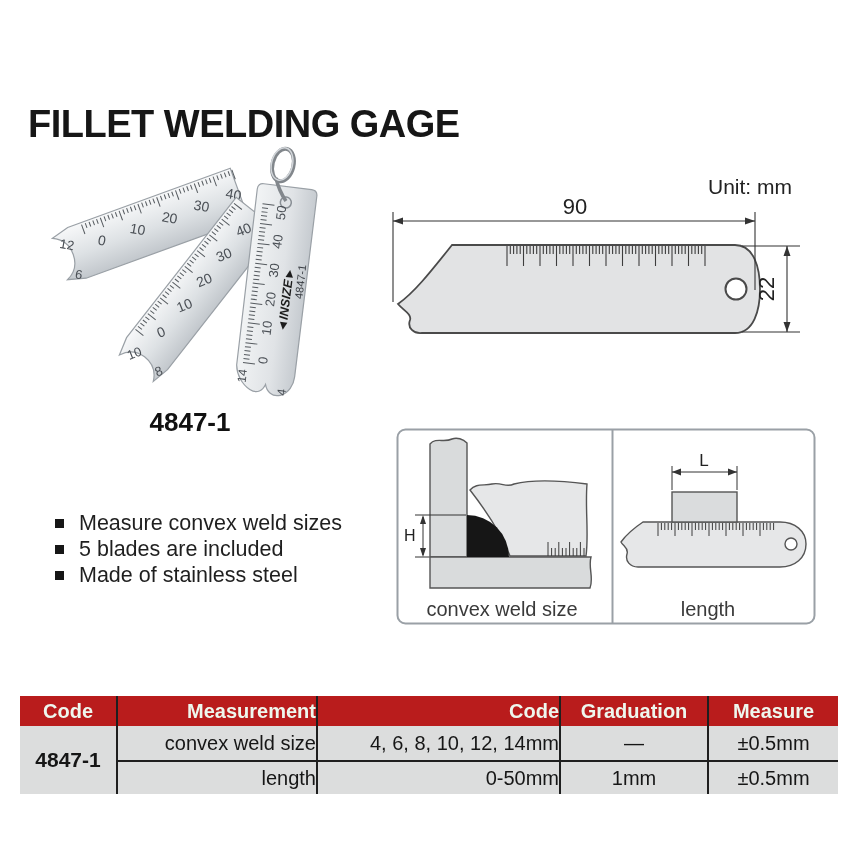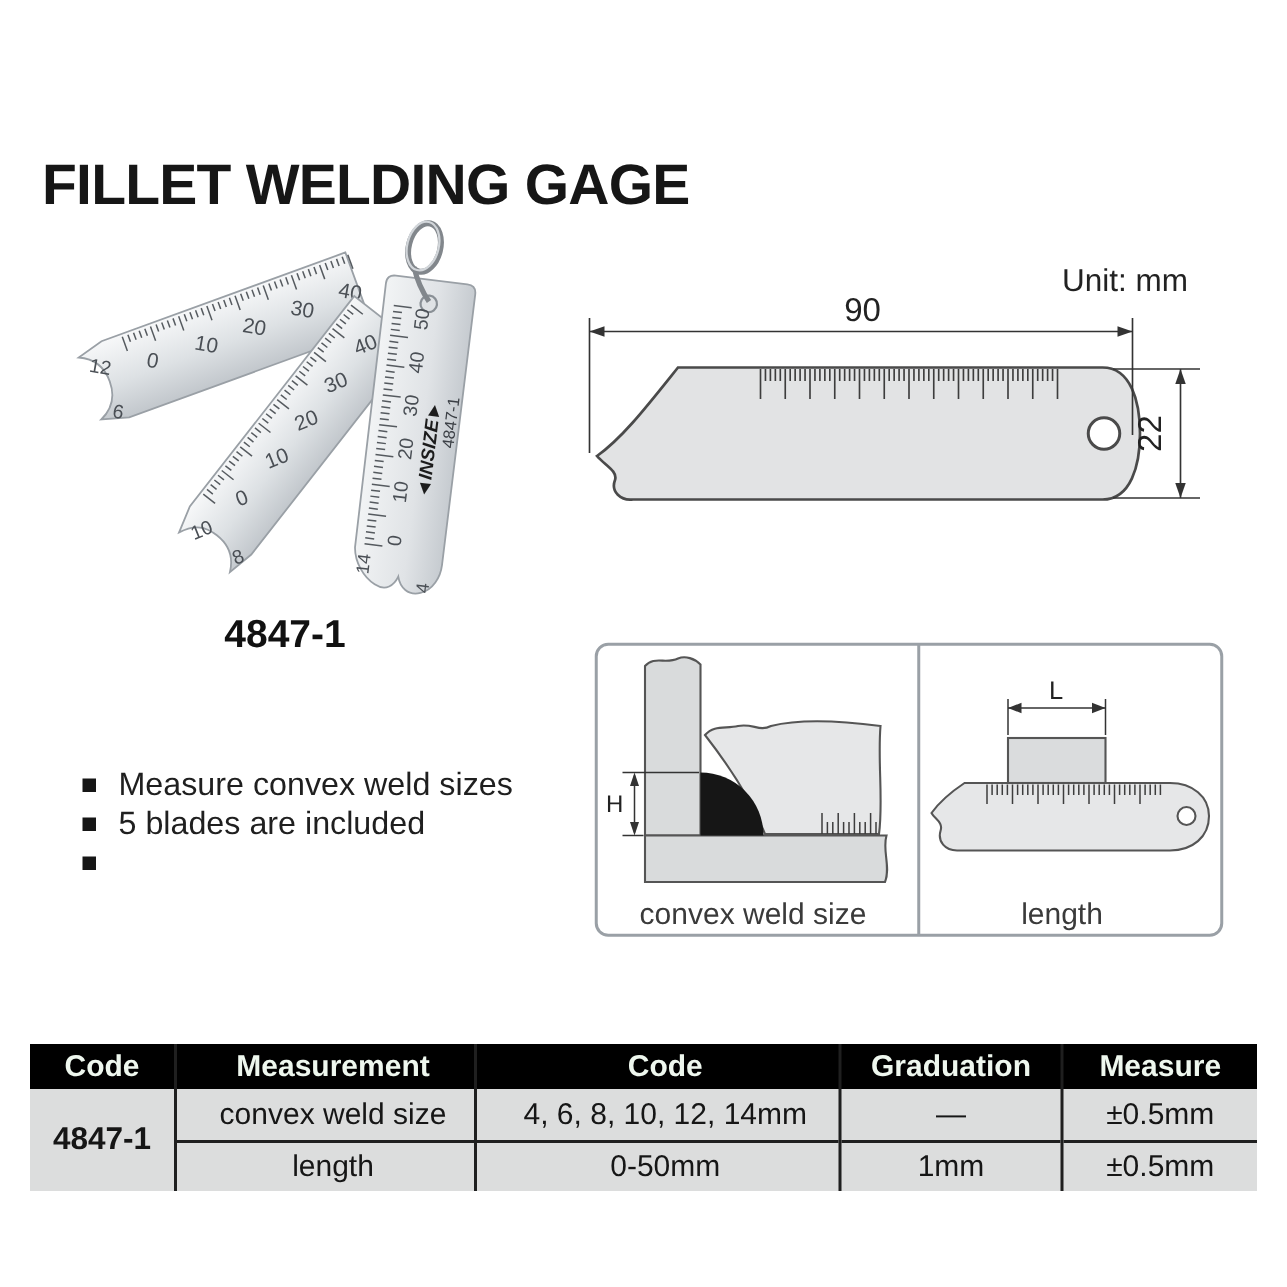--- a/index.html
+++ b/index.html
@@ -13,28 +13,28 @@
     white-space:nowrap;
     margin-top:48px;
   }
   .abs{position:absolute;}
   
   .features{position:absolute;left:55px;top:511px;list-style:none;margin:0;padding:0;}
   .features li{display:flex;align-items:flex-start;font-size:21.5px;color:#1f1f1f;line-height:25px;margin:0 0 1px 0;}
   .features .bullet{width:9px;height:9px;background:#161616;margin:8px 15px 0 0;flex:0 0 auto;}
   
   .spec{position:absolute;left:20px;top:696px;width:818px;border-collapse:collapse;table-layout:fixed;}
-  .spec th{background:#000000;color:#eef7ee;font-size:20px;font-weight:bold;height:30px;padding:0;}
+  .spec th{background:#b91c1c;color:#eef7ee;font-size:20px;font-weight:bold;height:30px;padding:0;}
   .spec td{background:#dcdddd;color:#161616;font-size:20px;padding:0;}
   .spec .bl{border-left:2px solid #1f1f1f;}
   .spec tr.r1 td{height:34px;}
   .spec tr.r2 td{height:32px;border-top:2px solid #1f1f1f;}
   .spec td.code{font-weight:bold;font-size:21px;}
   .spec .c{text-align:center;}
-  .spec .l{text-align:center;padding-left:10px;}
+  .spec .l{text-align:right;padding-left:10px;}
   svg text{font-family:"Liberation Sans", sans-serif;}
 </style>
 </head>
 <body>
 
 <div class="title">FILLET WELDING GAGE</div>
 
 <svg class="abs" style="left:25px;top:125px;" width="330" height="320" viewBox="0 0 330 320">
   <defs>
     <linearGradient id="steelH" x1="0" y1="0" x2="0" y2="1">
@@ -408,20 +408,21 @@
   <li>
       <span class="bullet"></span>
       <span>Measure convex weld sizes</span>
     </li>
   <li>
       <span class="bullet"></span>
       <span>5 blades are included</span>
     </li>
   <li>
       <span class="bullet"></span>
+      <span>Made of stainless steel</span>
     </li>
 </ul>
 
 <table class="spec">
   <colgroup>
       <col style="width:97px">
       <col style="width:200px">
       <col style="width:243px">
       <col style="width:148px">
       <col style="width:130px">

